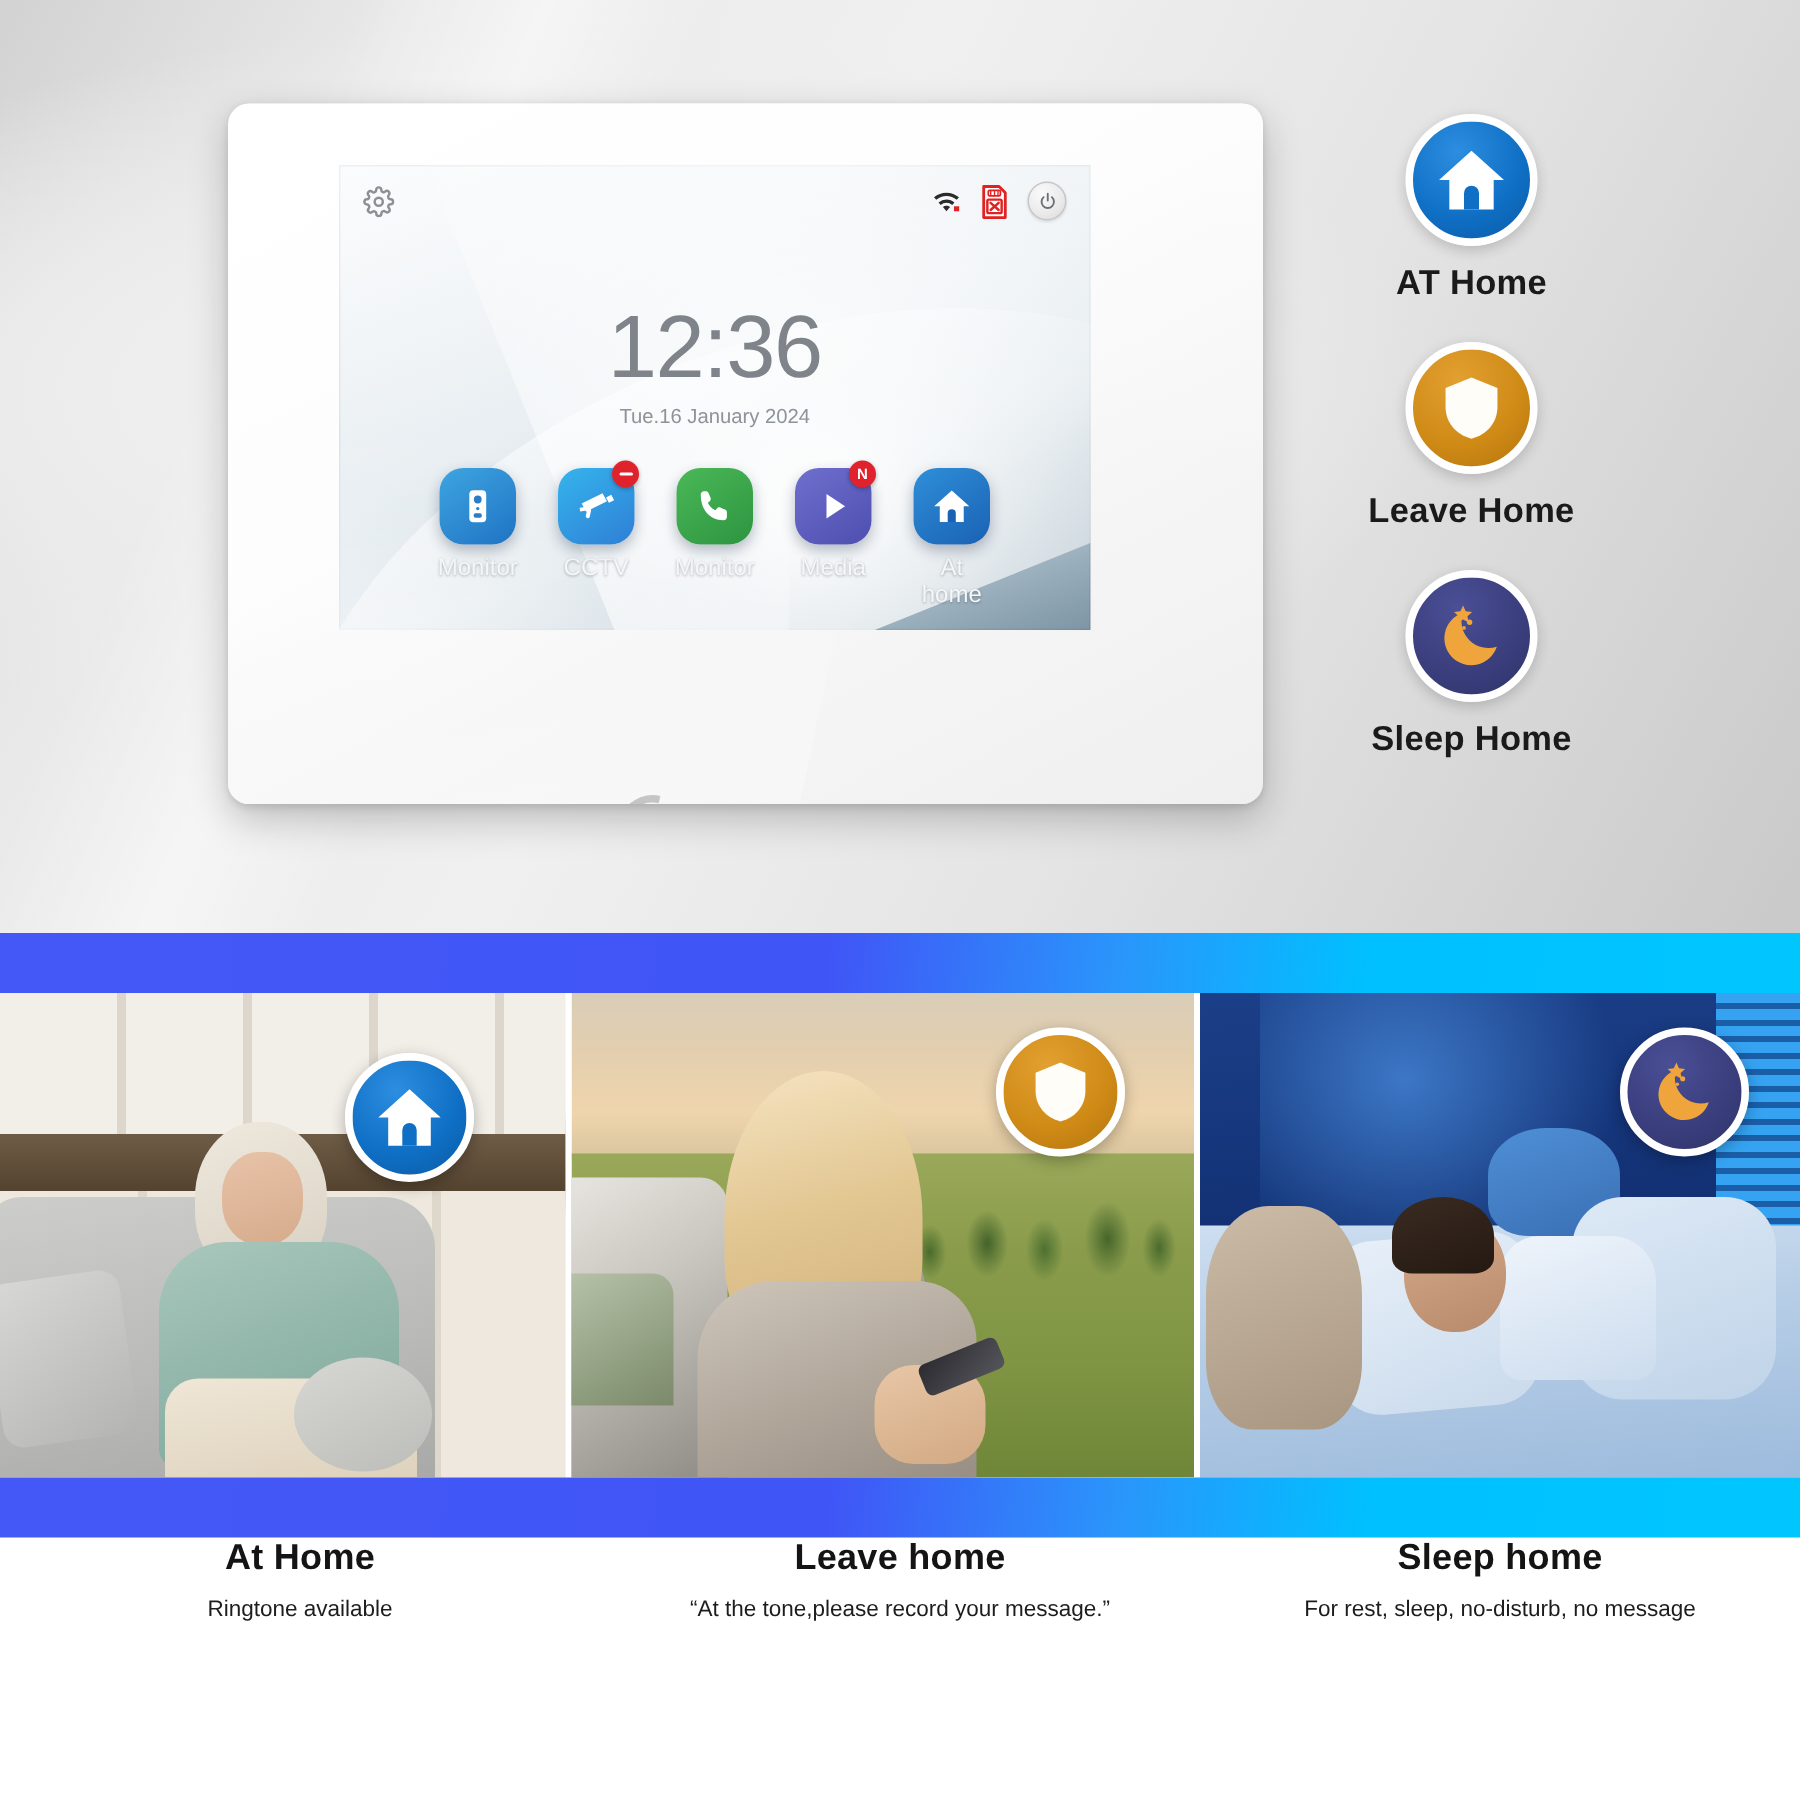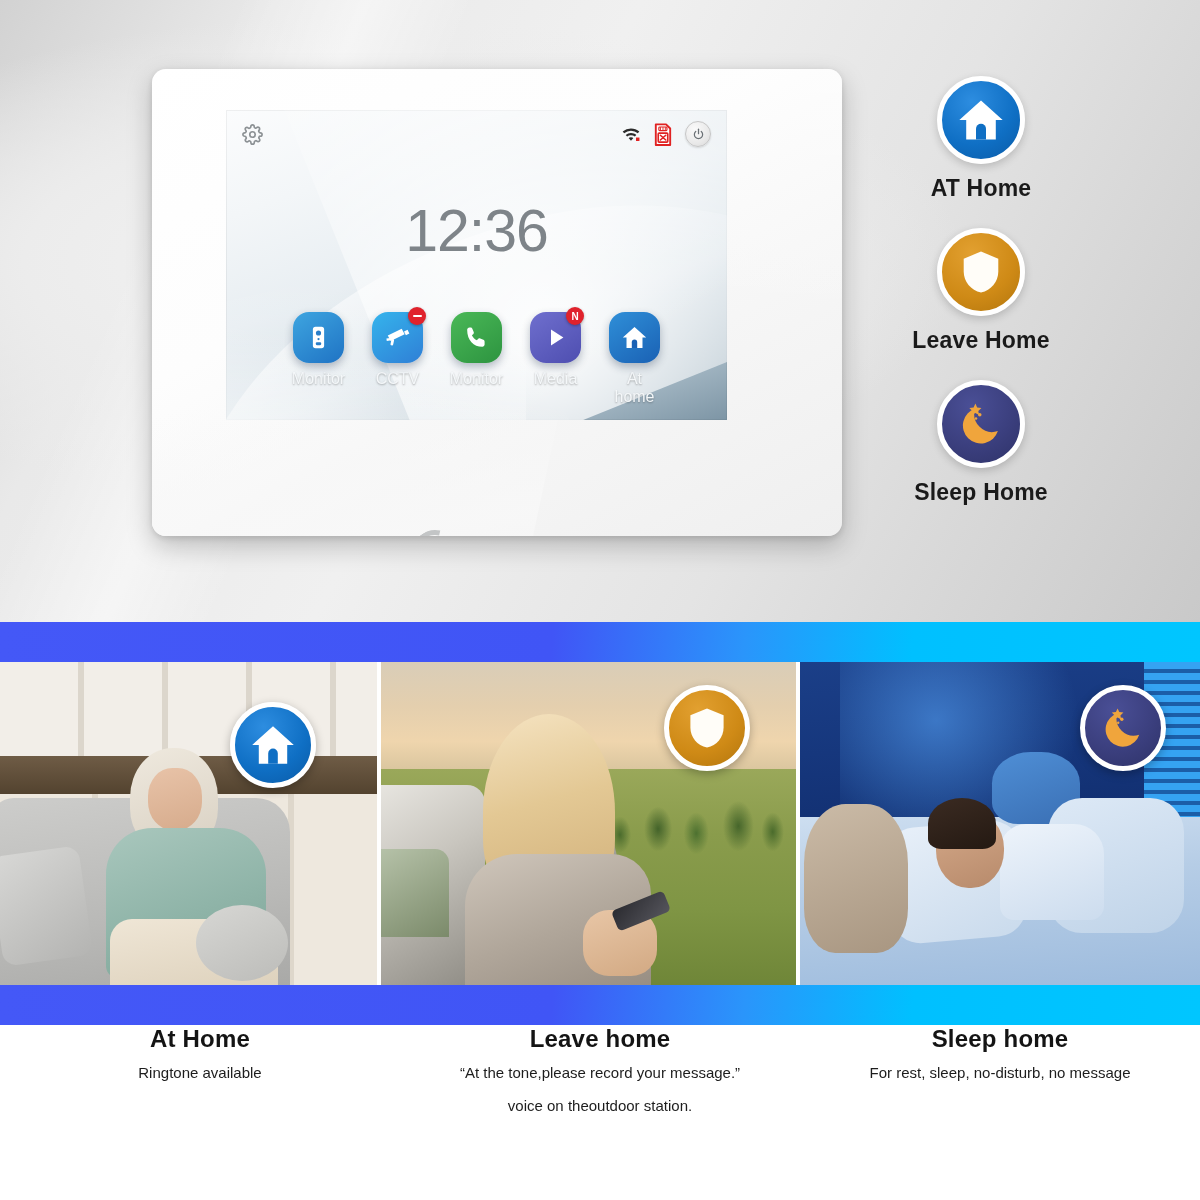--- a/index.html
+++ b/index.html
@@ -437,20 +437,21 @@
             <svg viewBox="0 0 24 24" width="15" height="15" fill="none" stroke="#6b7176" stroke-width="2" stroke-linecap="round">
               <path d="M12 3.4v7.2"></path>
               <path d="M7.6 7.1a6.6 6.6 0 1 0 8.8 0"></path>
             </svg>
           </span>
         </span>
       </div>
 
       <div class="clockwrap">
         <div class="clock-time">12:36</div>
+        <div class="clock-date">Tue.16 January 2024</div>
       </div>
 
       <div class="dock">
 
         <div class="app">
           <div class="app-tile t-monitor">
             <svg viewBox="0 0 24 24" fill="#fff">
               <rect x="7" y="2.5" width="10" height="19" rx="2.4"></rect>
               <circle cx="12" cy="8" r="2.3" fill="#2a7ec8"></circle>
               <circle cx="12" cy="13.4" r="1" fill="#2a7ec8"></circle>
@@ -629,21 +630,20 @@
 
   <div class="cap">
     <div class="cap-title">At Home</div>
     <div class="cap-line">Ringtone available</div>
     <div class="cap-line cap-line2"></div>
   </div>
 
   <div class="cap">
     <div class="cap-title">Leave home</div>
     <div class="cap-line">“At the tone,please record your message.”</div>
-    <div class="cap-line cap-line2">voice on theoutdoor station.</div>
   </div>
 
   <div class="cap">
     <div class="cap-title">Sleep home</div>
     <div class="cap-line">For rest, sleep, no-disturb, no message</div>
     <div class="cap-line cap-line2"></div>
   </div>
 
 </div>
 

